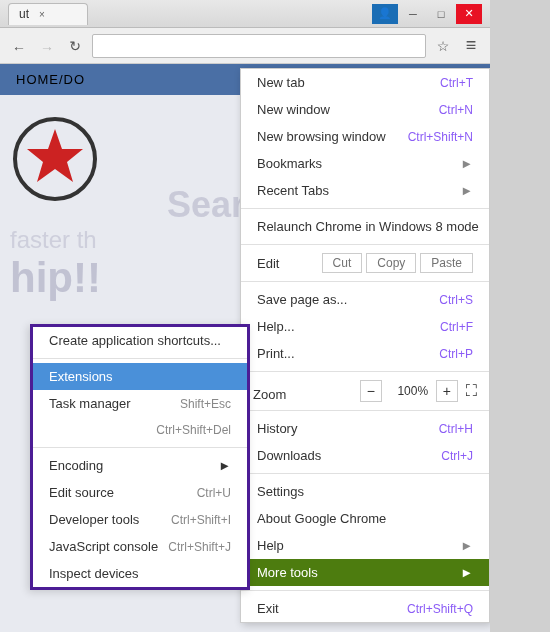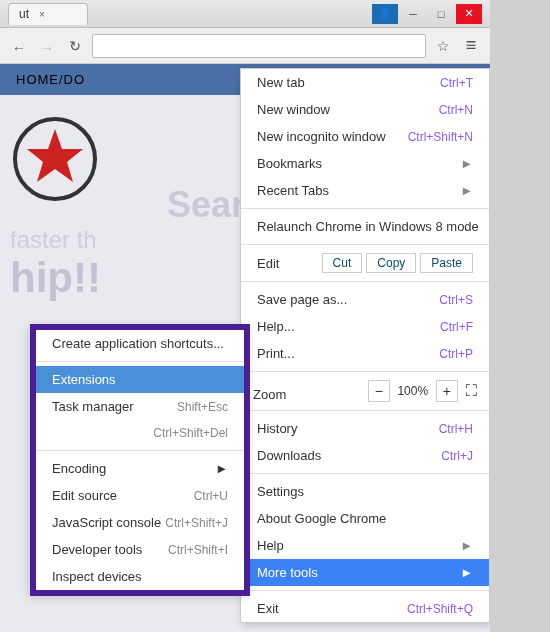--- a/index.html
+++ b/index.html
@@ -178,21 +178,21 @@
       align-items: center;
       padding: 6px 16px;
       font-size: 13px;
       color: #333;
       cursor: pointer;
       position: relative;
       white-space: nowrap;
     }
 
     .menu-item.highlighted {
-      background: #3b82f6;
+      background: #4d7c0f;
       color: white;
     }
 
     .menu-item .shortcut {
       margin-left: auto;
       color: #8b5cf6;
       font-size: 12px;
       padding-left: 20px;
     }
 
@@ -223,21 +223,21 @@
     .menu-item-edit .label {
       margin-right: auto;
     }
 
     .edit-btn {
       padding: 2px 10px;
       border: 1px solid #ccc;
       background: white;
       font-size: 12px;
       cursor: pointer;
-      color: #0c4a6e;
+      color: #737373;
       margin-left: 4px;
     }
 
     
     .menu-item-zoom {
       display: flex;
       align-items: flex-end;
       padding: 4px 12px;
       font-size: 13px;
       color: #333;
@@ -263,36 +263,37 @@
       display: flex;
       align-items: center;
       justify-content: center;
       color: #333;
     }
 
     .zoom-value {
       font-size: 12px;
       min-width: 38px;
       text-align: center;
+      margin-left: 8px;
     }
 
     .zoom-fullscreen {
       margin-left: 4px;
       font-size: 14px;
       cursor: pointer;
     }
 
     
     .submenu {
       position: absolute;
       left: -220px;
       top: 0;
       width: 220px;
       background: white;
-      border: 6px solid #4c1d95;
+      border: 3px solid #4c1d95;
       box-shadow: -2px 2px 8px rgba(0,0,0,0.15);
       pointer-events: all;
       z-index: 300;
     }
 
     .submenu-item {
       display: flex;
       align-items: center;
       padding: 6px 16px;
       font-size: 13px;
@@ -385,46 +386,46 @@
         <div class="submenu-divider"></div>
         <div class="submenu-item">
           <span>Encoding</span>
           <span class="arrow" style="margin-left:auto;">►</span>
         </div>
         <div class="submenu-item">
           <span>Edit source</span>
           <span class="shortcut">Ctrl+U</span>
         </div>
         <div class="submenu-item">
+          <span>Developer tools</span>
+          <span class="shortcut">Ctrl+Shift+I</span>
+        </div>
+        <div class="submenu-item">
           <span>JavaScript console</span>
           <span class="shortcut">Ctrl+Shift+J</span>
         </div>
         <div class="submenu-item">
-          <span>Developer tools</span>
-          <span class="shortcut">Ctrl+Shift+I</span>
-        </div>
-        <div class="submenu-item">
           <span>Inspect devices</span>
         </div>
       </div>
 
       <div class="chrome-menu">
 
         <div class="menu-item">
           <span>New tab</span>
           <span class="shortcut">Ctrl+T</span>
         </div>
 
         <div class="menu-item">
           <span>New window</span>
           <span class="shortcut">Ctrl+N</span>
         </div>
 
         <div class="menu-item">
-          <span>New incognito window</span>
+          <span>New browsing window</span>
           <span class="shortcut">Ctrl+Shift+N</span>
         </div>
 
         <div class="menu-item">
           <span>Bookmarks</span>
           <span class="arrow" style="margin-left:auto;">►</span>
         </div>
 
         <div class="menu-item">
           <span>Recent Tabs</span>

